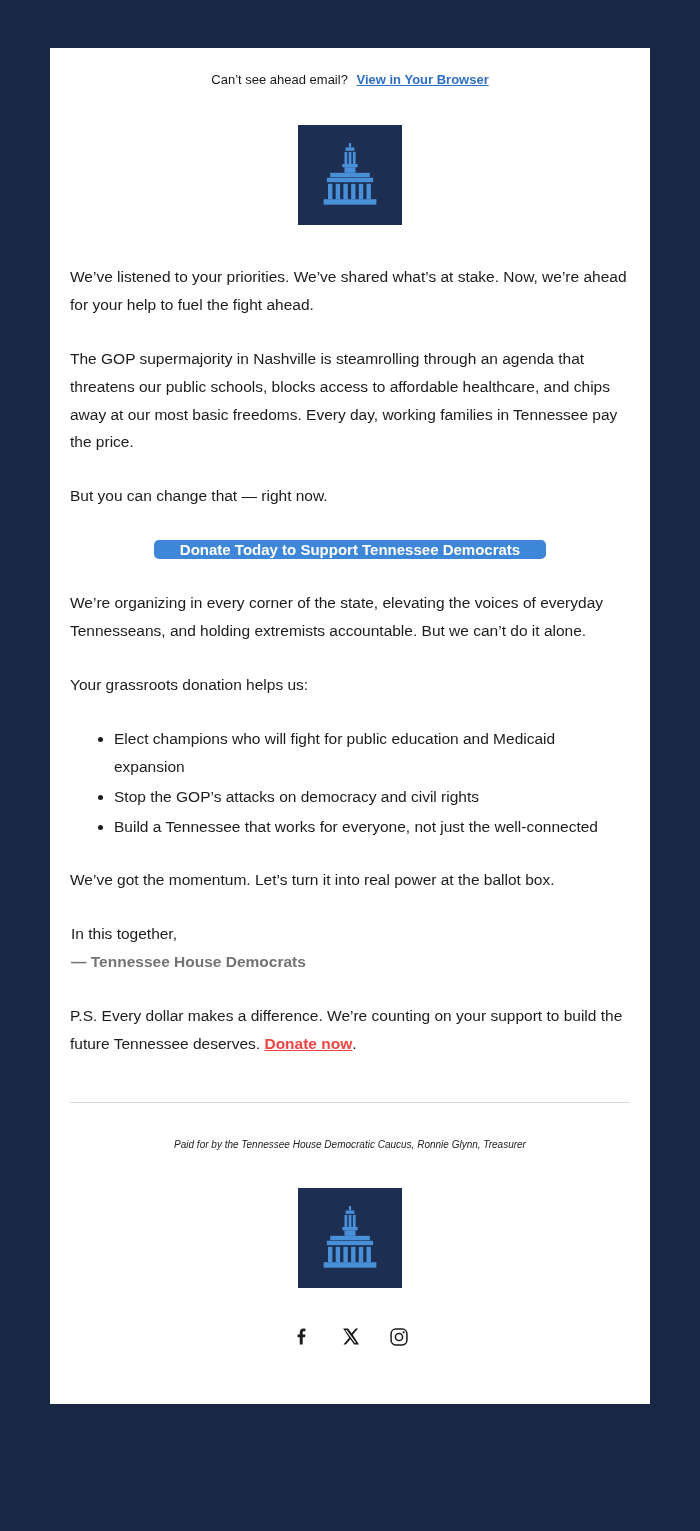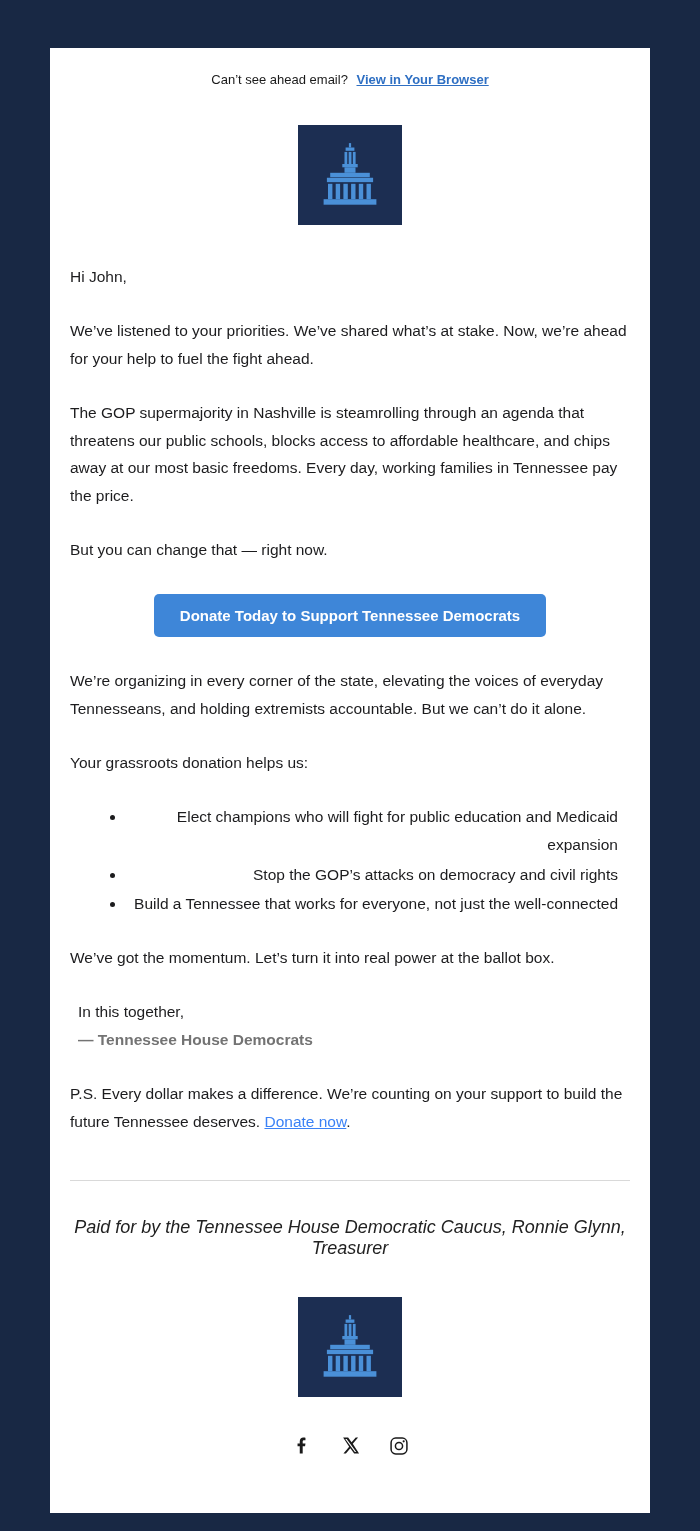--- a/index.html
+++ b/index.html
@@ -15,36 +15,36 @@
 
   .preheader { text-align: center; font-size: 13px; color: #1a1a1a; }
   .preheader-link { color: #2e6fc3; font-weight: bold; text-decoration: underline; margin-left: 5px; cursor: pointer; text-align: center; }
 
   .logo { width: 104px; height: 100px; background: #1c2e52; margin: 38px auto; display: flex; align-items: center; justify-content: center; }
 
   p.body-text { font-size: 15.5px; line-height: 1.8; margin: 26px 0; color: #1c1c1e; }
 
   .btn {
     display: table; margin: 30px auto; background: #3e86d8; color: #ffffff;
-    font-weight: bold; font-size: 15px; line-height: 1; padding: 14px 26px;
+    font-weight: bold; font-size: 15px; line-height: 1; padding: 2px 26px;
     border-radius: 5px; text-decoration: none; cursor: pointer; border: none;
     font-family: "Liberation Sans", sans-serif;
   }
 
   ul.bullets { margin: 24px 0; padding-left: 44px; font-size: 15.5px; line-height: 1.8; color: #1c1c1e; }
-  ul.bullets li { margin: 2px 12px; text-align: right; }
+  ul.bullets li { margin: 2px 0; }
 
-  .closing { font-size: 15.5px; line-height: 1.8; margin: 26px 8px; color: #1c1c1e; }
+  .closing { font-size: 15.5px; line-height: 1.8; margin: 26px 1px; color: #1c1c1e; }
   .signature { font-weight: bold; color: #737373; }
 
-  .donate-link { color: #3b82f6; font-weight: normal; text-decoration: underline; cursor: pointer; }
+  .donate-link { color: #ef4444; font-weight: bold; text-decoration: underline; cursor: pointer; }
 
   hr.divider { border: none; border-top: 1px solid #d9d9d9; margin: 44px 0 0; }
 
-  .paid-for { text-align: center; font-style: italic; font-size: 18px; margin: 36px 0 0; color: #222222; }
+  .paid-for { text-align: center; font-style: italic; font-size: 10px; margin: 36px 0 0; color: #222222; }
 
   .social-row { display: flex; justify-content: center; align-items: center; gap: 27px; margin: 8px 0 26px; }
   .social-link { display: inline-flex; width: 22px; height: 22px; align-items: center; justify-content: center; cursor: pointer; }
   .social-link svg { display: block; }
 </style>
 </head>
 <body>
 
 <div class="page">
   <div class="card">
@@ -68,21 +68,20 @@
         <rect x="10" y="38" width="4" height="14"></rect>
         <rect x="17" y="38" width="4" height="14"></rect>
         <rect x="24" y="38" width="4" height="14"></rect>
         <rect x="31" y="38" width="4" height="14"></rect>
         <rect x="38" y="38" width="4" height="14"></rect>
         <rect x="45" y="38" width="4" height="14"></rect>
         <rect x="6" y="52" width="48" height="5"></rect>
       </svg>
     </div>
 
-    <p class="body-text">Hi John,</p>
     <p class="body-text">We’ve listened to your priorities. We’ve shared what’s at stake. Now, we’re ahead for your help to fuel the fight ahead.</p>
     <p class="body-text">The GOP supermajority in Nashville is steamrolling through an agenda that threatens our public schools, blocks access to affordable healthcare, and chips away at our most basic freedoms. Every day, working families in Tennessee pay the price.</p>
     <p class="body-text">But you can change that — right now.</p>
 
     <a class="btn" href="#">Donate Today to Support Tennessee Democrats</a>
 
     <p class="body-text">We’re organizing in every corner of the state, elevating the voices of everyday Tennesseans, and holding extremists accountable. But we can’t do it alone.</p>
     <p class="body-text">Your grassroots donation helps us:</p>
 
     <ul class="bullets">

